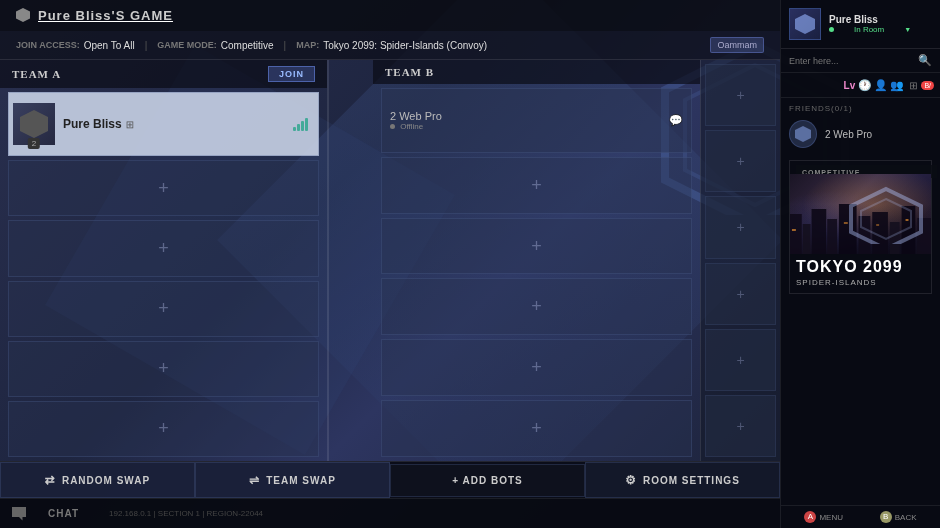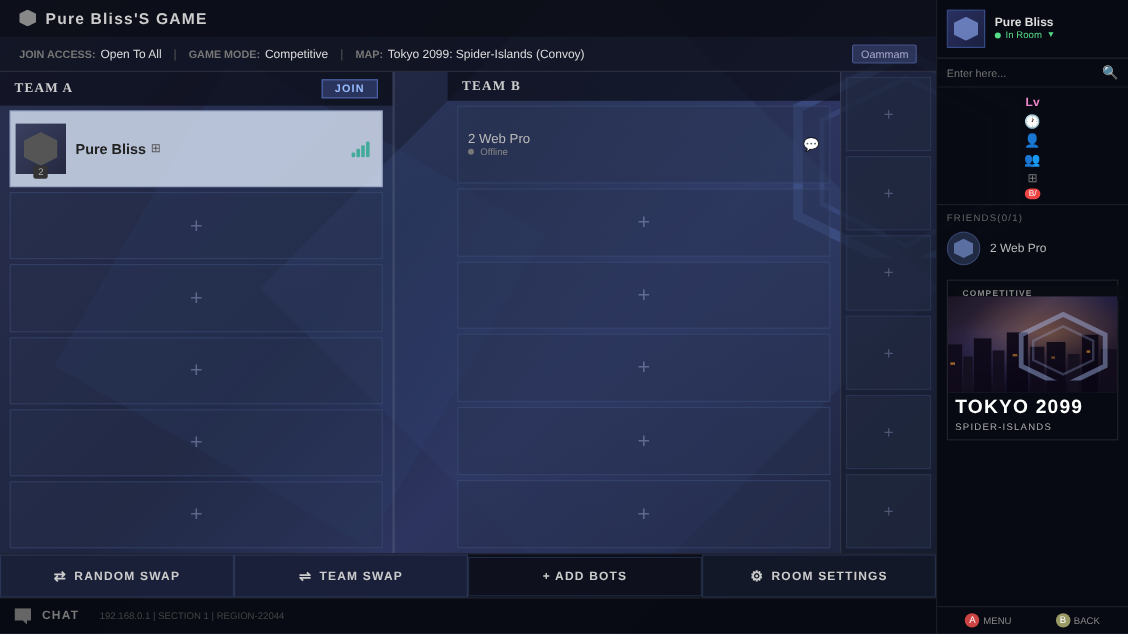--- a/index.html
+++ b/index.html
@@ -54,20 +54,21 @@
       display: flex;
       flex-direction: column;
     }
 
     
     .title-bar {
       background: rgba(10,12,20,0.9);
       padding: 8px 16px;
       display: flex;
       align-items: flex-start;
+      text-decoration: underline;
     }
     .title-bar-icon {
       width: 14px; height: 14px;
       background: #888;
       clip-path: polygon(50% 0%, 100% 25%, 100% 75%, 50% 100%, 0% 75%, 0% 25%);
       margin-right: 8px;
     }
     .title-text {
       font-size: 13px;
       font-weight: bold;
@@ -281,21 +282,21 @@
       font-size: 12px;
     }
 
     
     .footer-bar {
       background: rgba(8,10,18,0.98);
       height: 30px;
       display: flex;
       align-items: center;
       padding: 0 12px;
-      gap: 9px;
+      gap: 22px;
       border-top: 1px solid rgba(255,255,255,0.08);
     }
     .chat-icon {
       width: 14px; height: 14px;
       background: #666;
       clip-path: polygon(0% 0%, 100% 0%, 100% 75%, 75% 75%, 75% 100%, 50% 75%, 0% 75%);
     }
     .chat-label {
       font-size: 10px;
       color: #777;
@@ -346,21 +347,21 @@
       flex: 1;
     }
     .sidebar-username {
       font-size: 10px;
       font-weight: bold;
       color: #ddd;
     }
     .sidebar-status {
       display: flex;
       align-items: center;
-      gap: 4px;
+      gap: 20px;
       font-size: 8px;
       color: #5d8;
     }
     .status-dot {
       width: 5px; height: 5px;
       background: #5d8;
       border-radius: 50%;
     }
 
     .sidebar-search {
@@ -382,21 +383,20 @@
       font-size: 11px;
       color: #666;
     }
 
     .sidebar-icons-bar {
       display: flex;
       align-items: center;
       justify-content: flex-end;
       padding: 4px 6px;
       border-bottom: 1px solid rgba(255,255,255,0.08);
-      flex-direction: column;
     }
     .sidebar-nav-icon {
       width: 16px; height: 16px;
       display: flex;
       align-items: center;
       justify-content: center;
       font-size: 11px;
       color: #777;
       cursor: pointer;
     }

